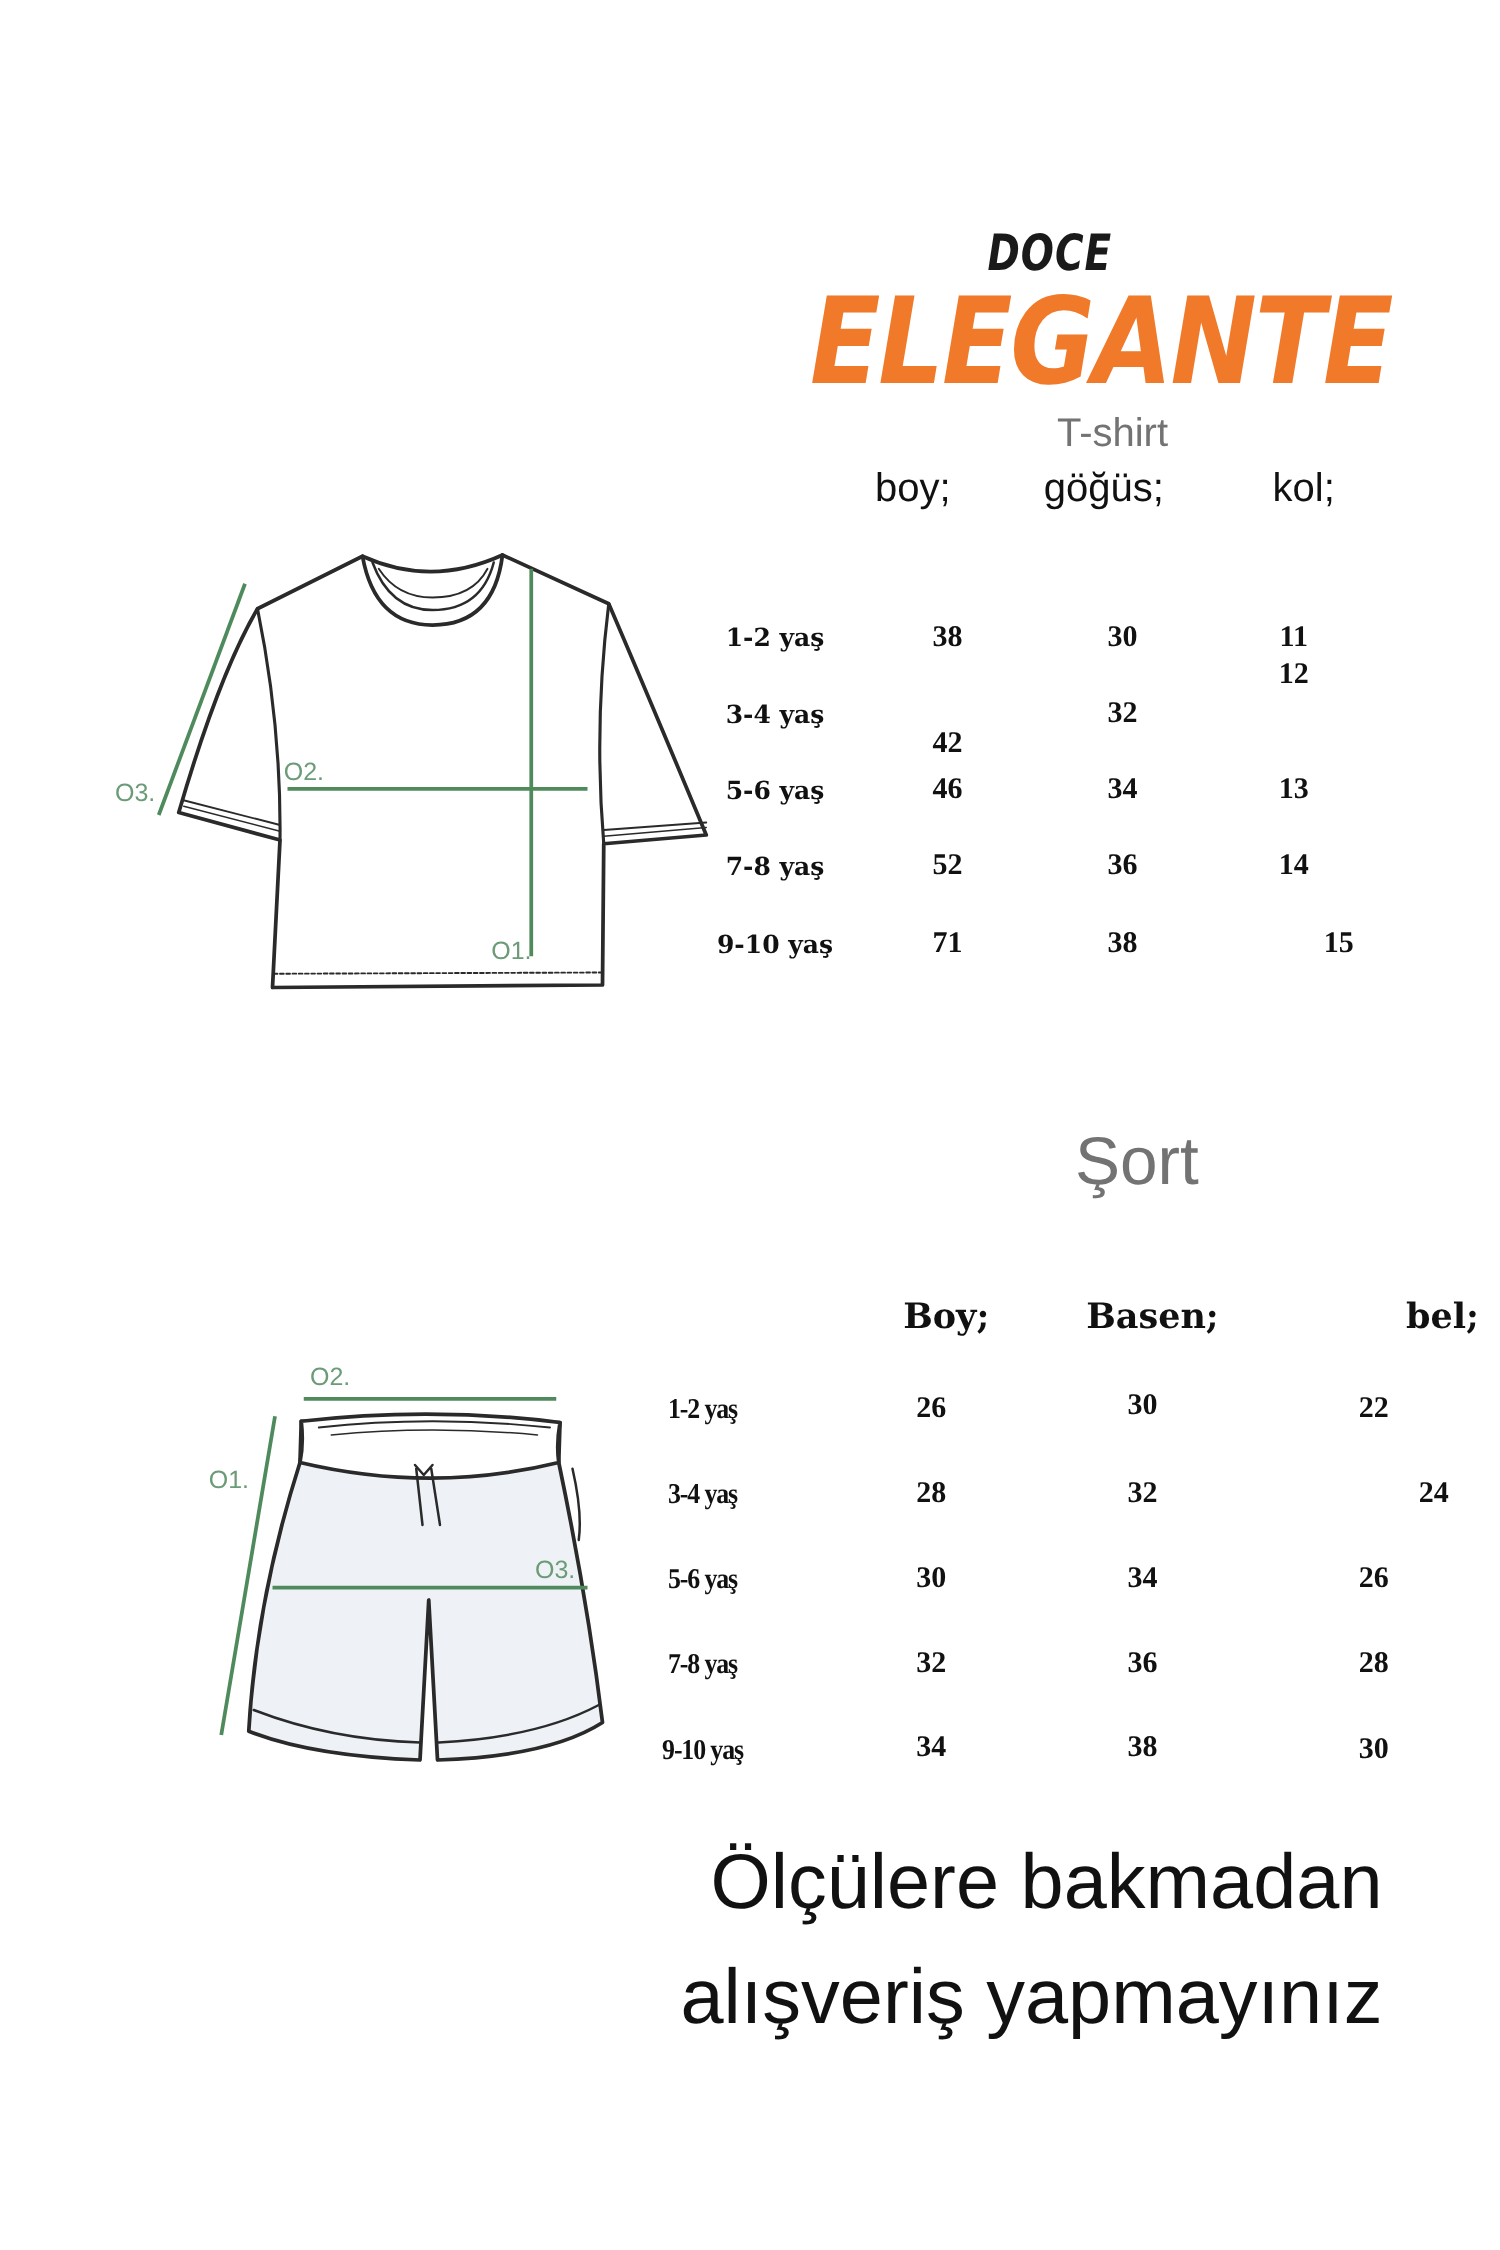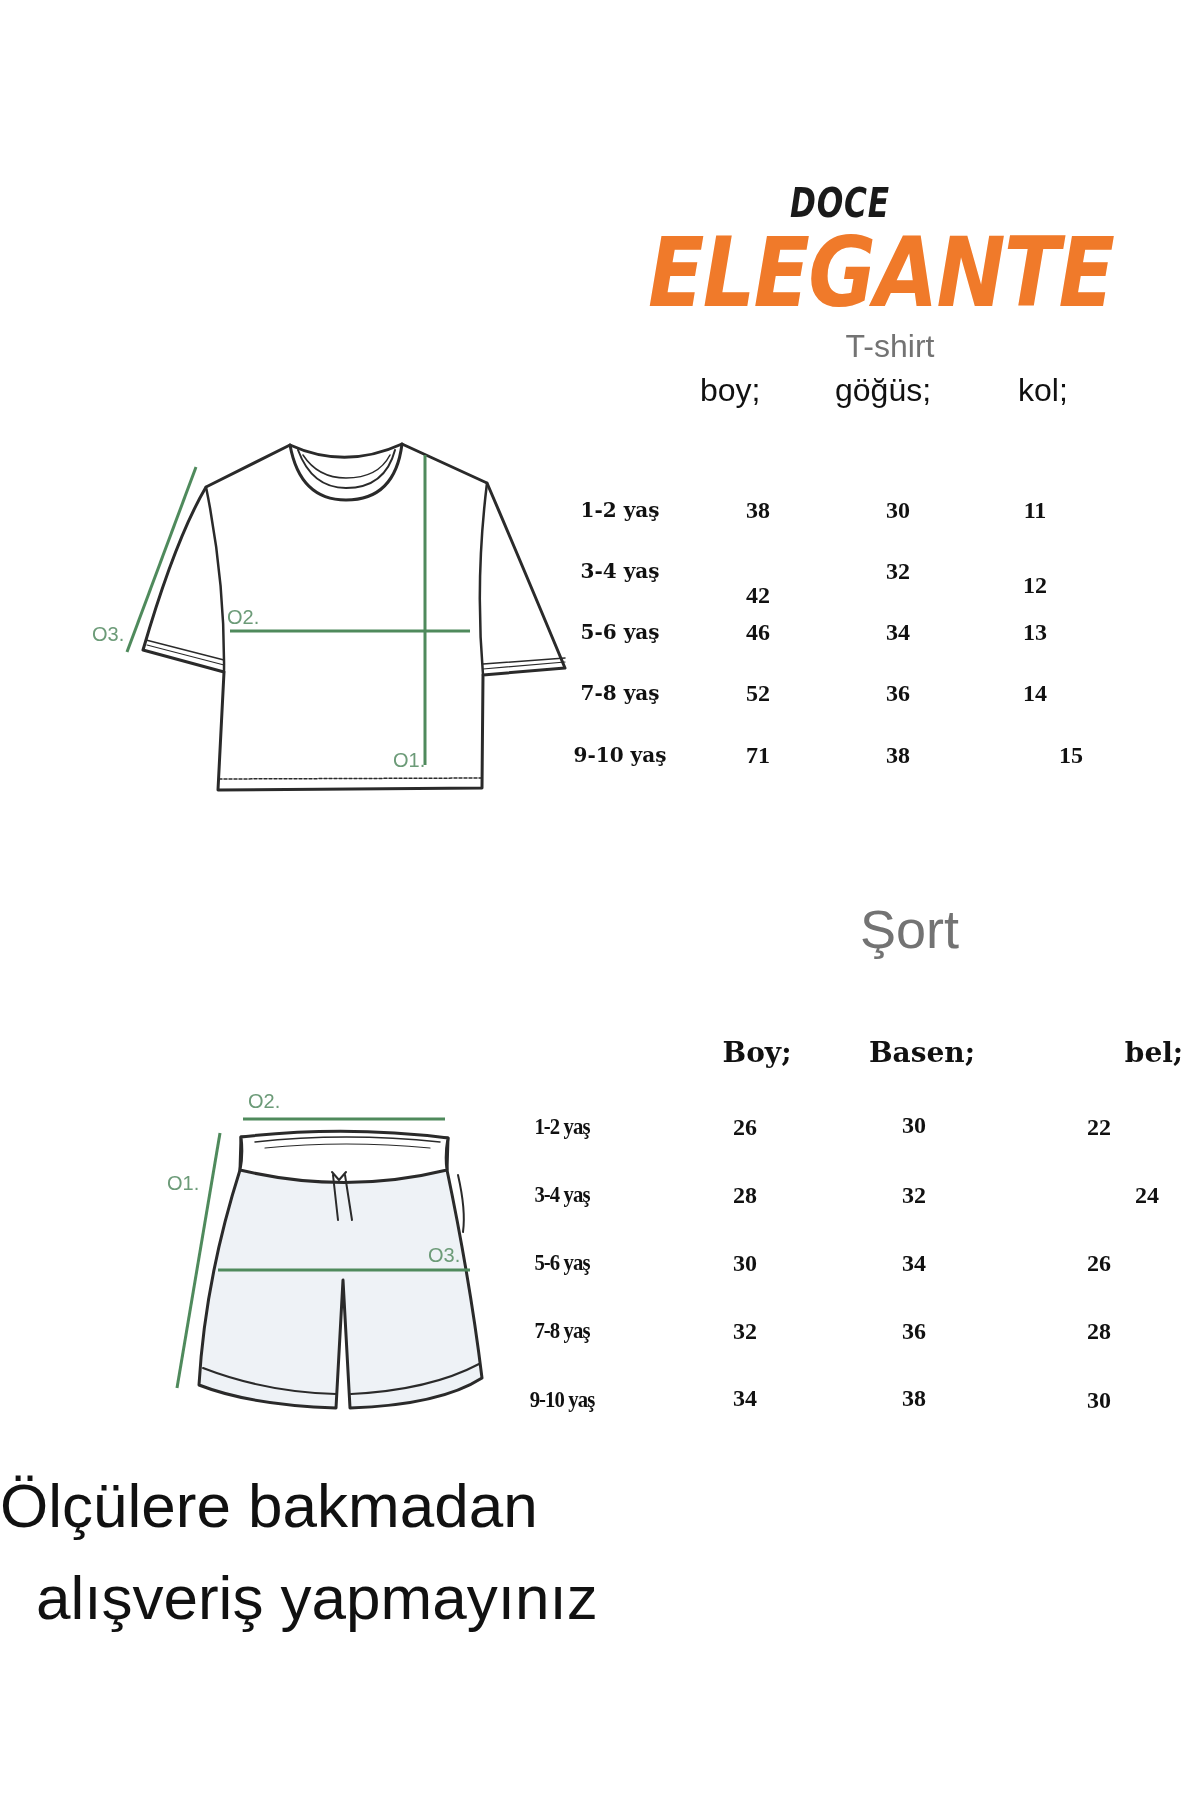--- a/index.html
+++ b/index.html
@@ -8,21 +8,21 @@
   .brand-top { left:790px; top:180px; width:95px; text-align:center; font-family:"DejaVu Sans", sans-serif; font-weight:bold; font-style:italic; font-size:40px; letter-spacing:1px; color:#1a1a1a; transform:scaleX(0.78); transform-origin:left top; white-space:nowrap; }
   .brand-main { left:648px; top:225px; font-family:"DejaVu Sans", sans-serif; font-weight:bold; font-style:italic; font-size:96px; color:#f07a2a; letter-spacing:-2px; transform:scaleX(0.86); transform-origin:left top; white-space:nowrap; line-height:1; }
   .section-title { font-family:"Liberation Sans", sans-serif; color:#737373; white-space:nowrap; }
   .tshirt-title { left:830px; top:328px; width:120px; text-align:center; font-size:32px; }
   .col-head-sans { font-family:"Liberation Sans", sans-serif; font-size:32px; white-space:nowrap; top:372px; }
   .cell-serif { font-family:"DejaVu Serif", serif; font-weight:bold; font-size:20px; white-space:nowrap; transform:translate(-50%, -50%); }
   .cell-serif-num { font-family:"Liberation Serif", serif; font-weight:bold; font-size:24px; white-space:nowrap; transform:translate(-50%, -50%); }
   .shorts-title { left:860px; top:898px; font-size:54px; }
   .short-head { font-family:"DejaVu Serif", serif; font-weight:bold; font-size:28px; white-space:nowrap; top:1036px; transform:translateX(-50%); }
   .short-label { font-family:"Liberation Serif", serif; font-weight:bold; font-size:23px; white-space:nowrap; transform:translate(-50%,-50%) scaleX(0.9); letter-spacing:-1px; }
-  .footer-line { left:0; width:1106px; text-align:left; font-family:"Liberation Sans", sans-serif; font-size:62px; color:#111; white-space:nowrap; }
+  .footer-line { left:0; width:1106px; text-align:right; font-family:"Liberation Sans", sans-serif; font-size:62px; color:#111; white-space:nowrap; }
   svg text { font-family:"Liberation Sans", sans-serif; }
 </style>
 </head>
 <body>
 
 <div class="abs brand-top">DOCE</div>
 <div class="abs brand-main">ELEGANTE</div>
 
 <div class="abs section-title tshirt-title">T-shirt</div>
 <div class="abs col-head-sans" style="left:700px;">boy;</div>
@@ -33,21 +33,21 @@
   <div>
     <div class="abs cell-serif" style="left:620px; top:510px;">1-2 yaş</div>
     <div class="abs cell-serif-num" style="left:758px; top:510px;">38</div>
     <div class="abs cell-serif-num" style="left:898px; top:510px;">30</div>
     <div class="abs cell-serif-num" style="left:1035px; top:510px;">11</div>
   </div>
   <div>
     <div class="abs cell-serif" style="left:620px; top:571px;">3-4 yaş</div>
     <div class="abs cell-serif-num" style="left:758px; top:571px;margin-top:24px;">42</div>
     <div class="abs cell-serif-num" style="left:898px; top:571px;">32</div>
-    <div class="abs cell-serif-num" style="left:1035px; top:585px;">12</div>
+    <div class="abs cell-serif-num" style="left:1035px; top:540px;">12</div>
   </div>
   <div>
     <div class="abs cell-serif" style="left:620px; top:632px;">5-6 yaş</div>
     <div class="abs cell-serif-num" style="left:758px; top:632px;">46</div>
     <div class="abs cell-serif-num" style="left:898px; top:632px;">34</div>
     <div class="abs cell-serif-num" style="left:1035px; top:632px;">13</div>
   </div>
   <div>
     <div class="abs cell-serif" style="left:620px; top:693px;">7-8 yaş</div>
     <div class="abs cell-serif-num" style="left:758px; top:693px;">52</div>
@@ -155,13 +155,13 @@
     <line x1="218" y1="1270" x2="470" y2="1270"></line>
   </g>
   <g fill="#6c9b78" font-size="20">
     <text x="248" y="1108">O2.</text>
     <text x="167" y="1190">O1.</text>
     <text x="428" y="1262">O3.</text>
   </g>
 </svg>
 
 <div class="abs footer-line" style="top:1470px;">Ölçülere bakmadan</div>
-<div class="abs footer-line" style="top:1562px;padding-left:36px;">alışveriş yapmayınız</div>
+<div class="abs footer-line" style="top:1562px;">alışveriş yapmayınız</div>
 
 </body></html>

